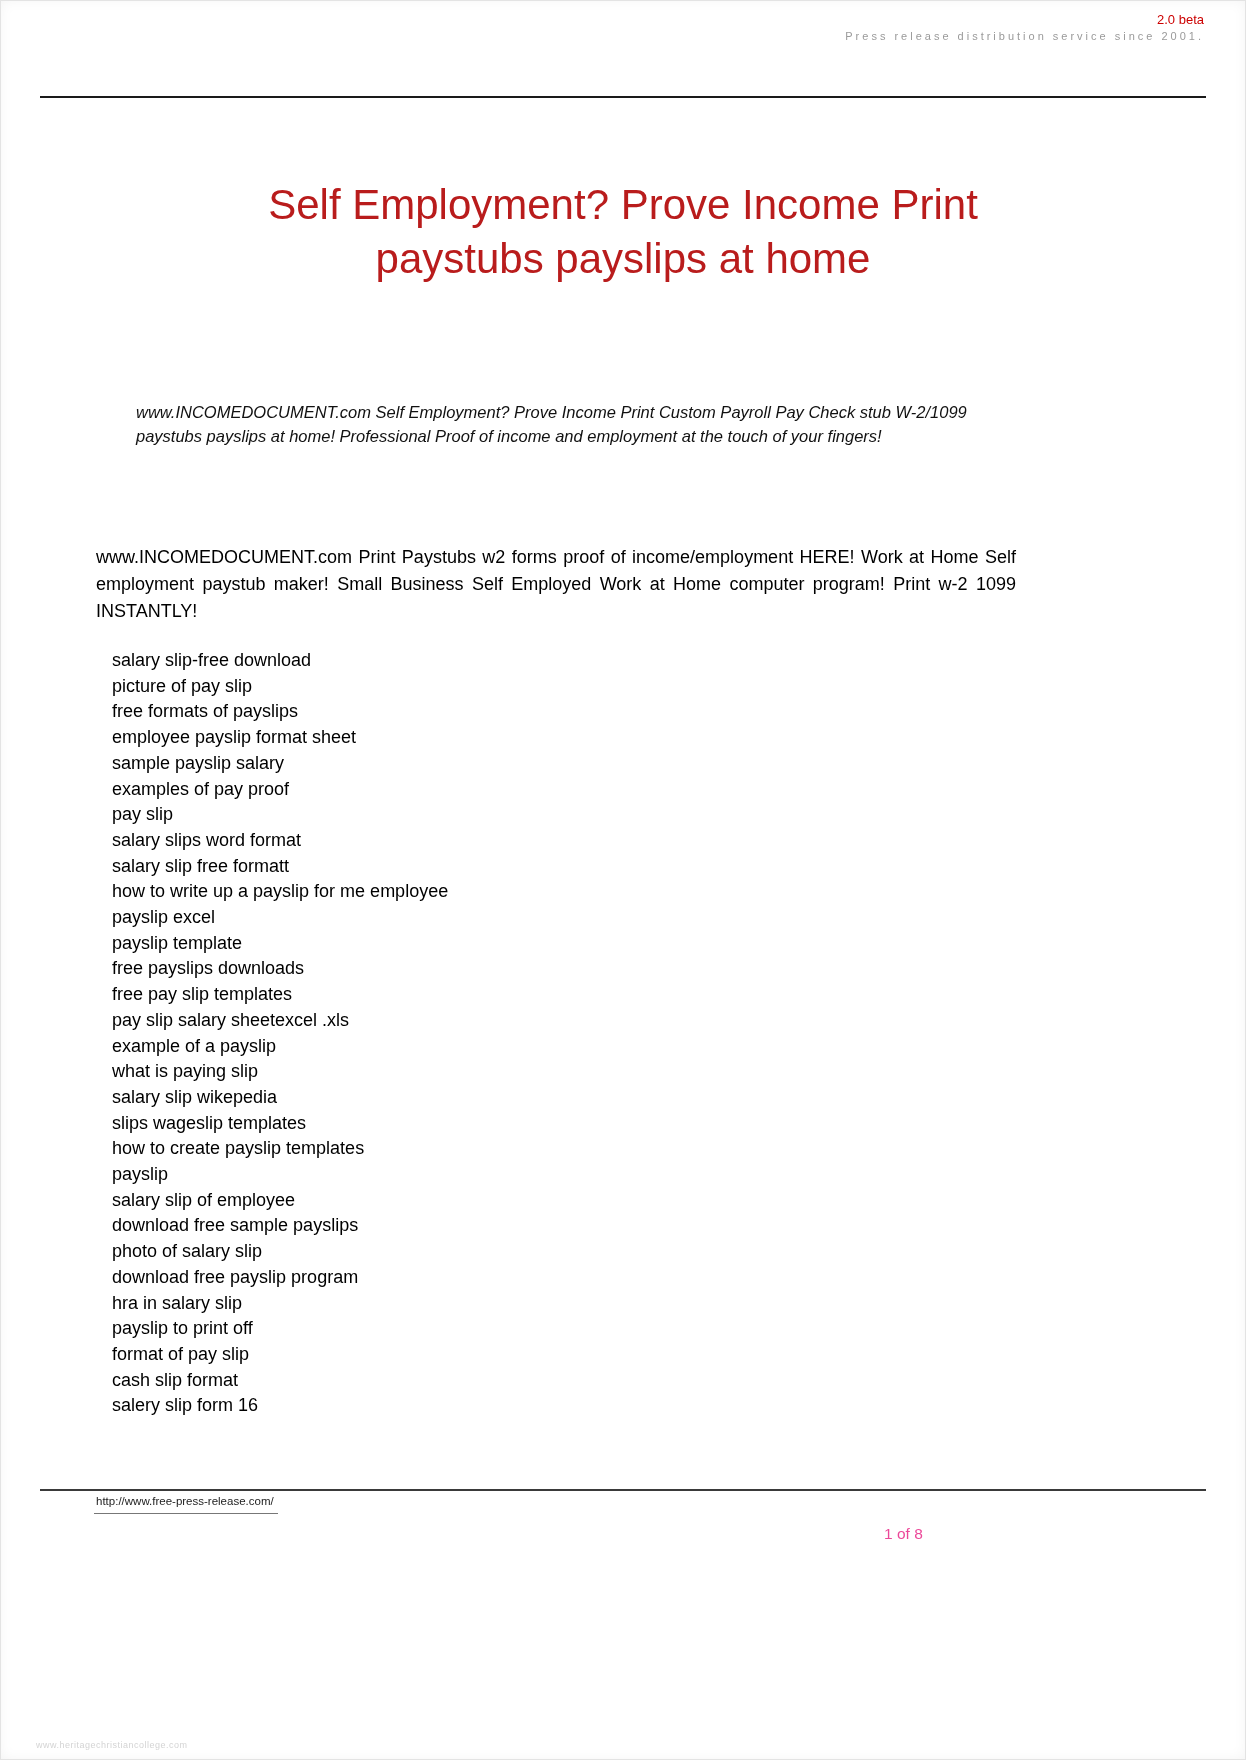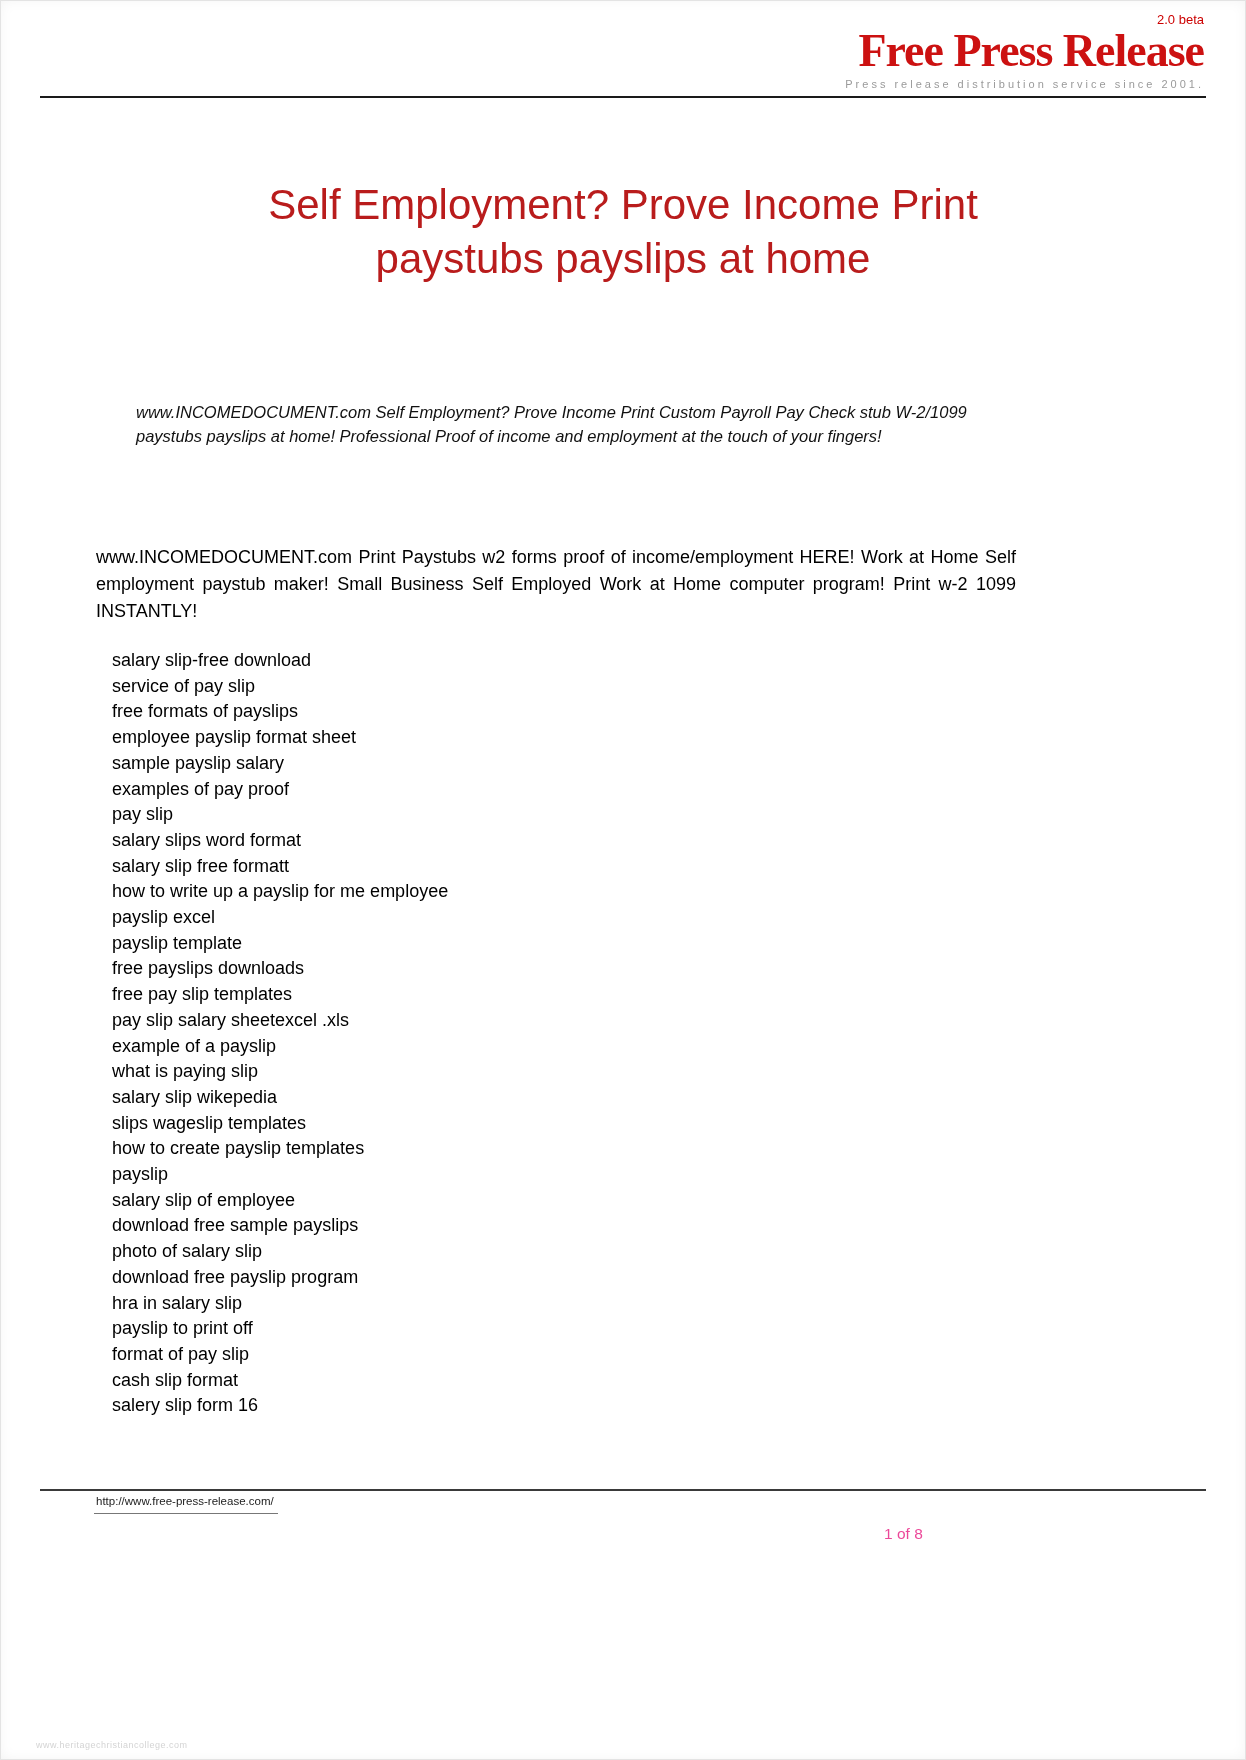--- a/index.html
+++ b/index.html
@@ -125,37 +125,36 @@
     letter-spacing:0.5px;
   }
 </style>
 </head>
 <body>
 
 <div class="page">
 
   <div class="header">
     <div class="beta">2.0 beta</div>
-    <div class="logo">Free Press Release</div>
     <div class="tagline">Press release distribution service since 2001.</div>
   </div>
   <div class="header-rule"></div>
 
   <div class="title">
     <div>Self Employment? Prove Income Print</div>
     <div>paystubs payslips at home</div>
   </div>
 
   <div class="summary">www.INCOMEDOCUMENT.com Self Employment? Prove Income Print Custom Payroll Pay Check stub W-2/1099 paystubs payslips at home! Professional Proof of income and employment at the touch of your fingers!</div>
 
   <div class="bodytext">www.INCOMEDOCUMENT.com Print Paystubs w2 forms proof of income/employment HERE! Work at Home Self employment paystub maker! Small Business Self Employed Work at Home computer program! Print w-2 1099 INSTANTLY!</div>
 
   <div class="keywords">
       <div>salary slip-free download</div>
-      <div>service of pay slip</div>
+      <div>picture of pay slip</div>
       <div>free formats of payslips</div>
       <div>employee payslip format sheet</div>
       <div>sample payslip salary</div>
       <div>examples of pay proof</div>
       <div>pay slip</div>
       <div>salary slips word format</div>
       <div>salary slip free formatt</div>
       <div>how to write up a payslip for me employee</div>
       <div>payslip excel</div>
       <div>payslip template</div>

